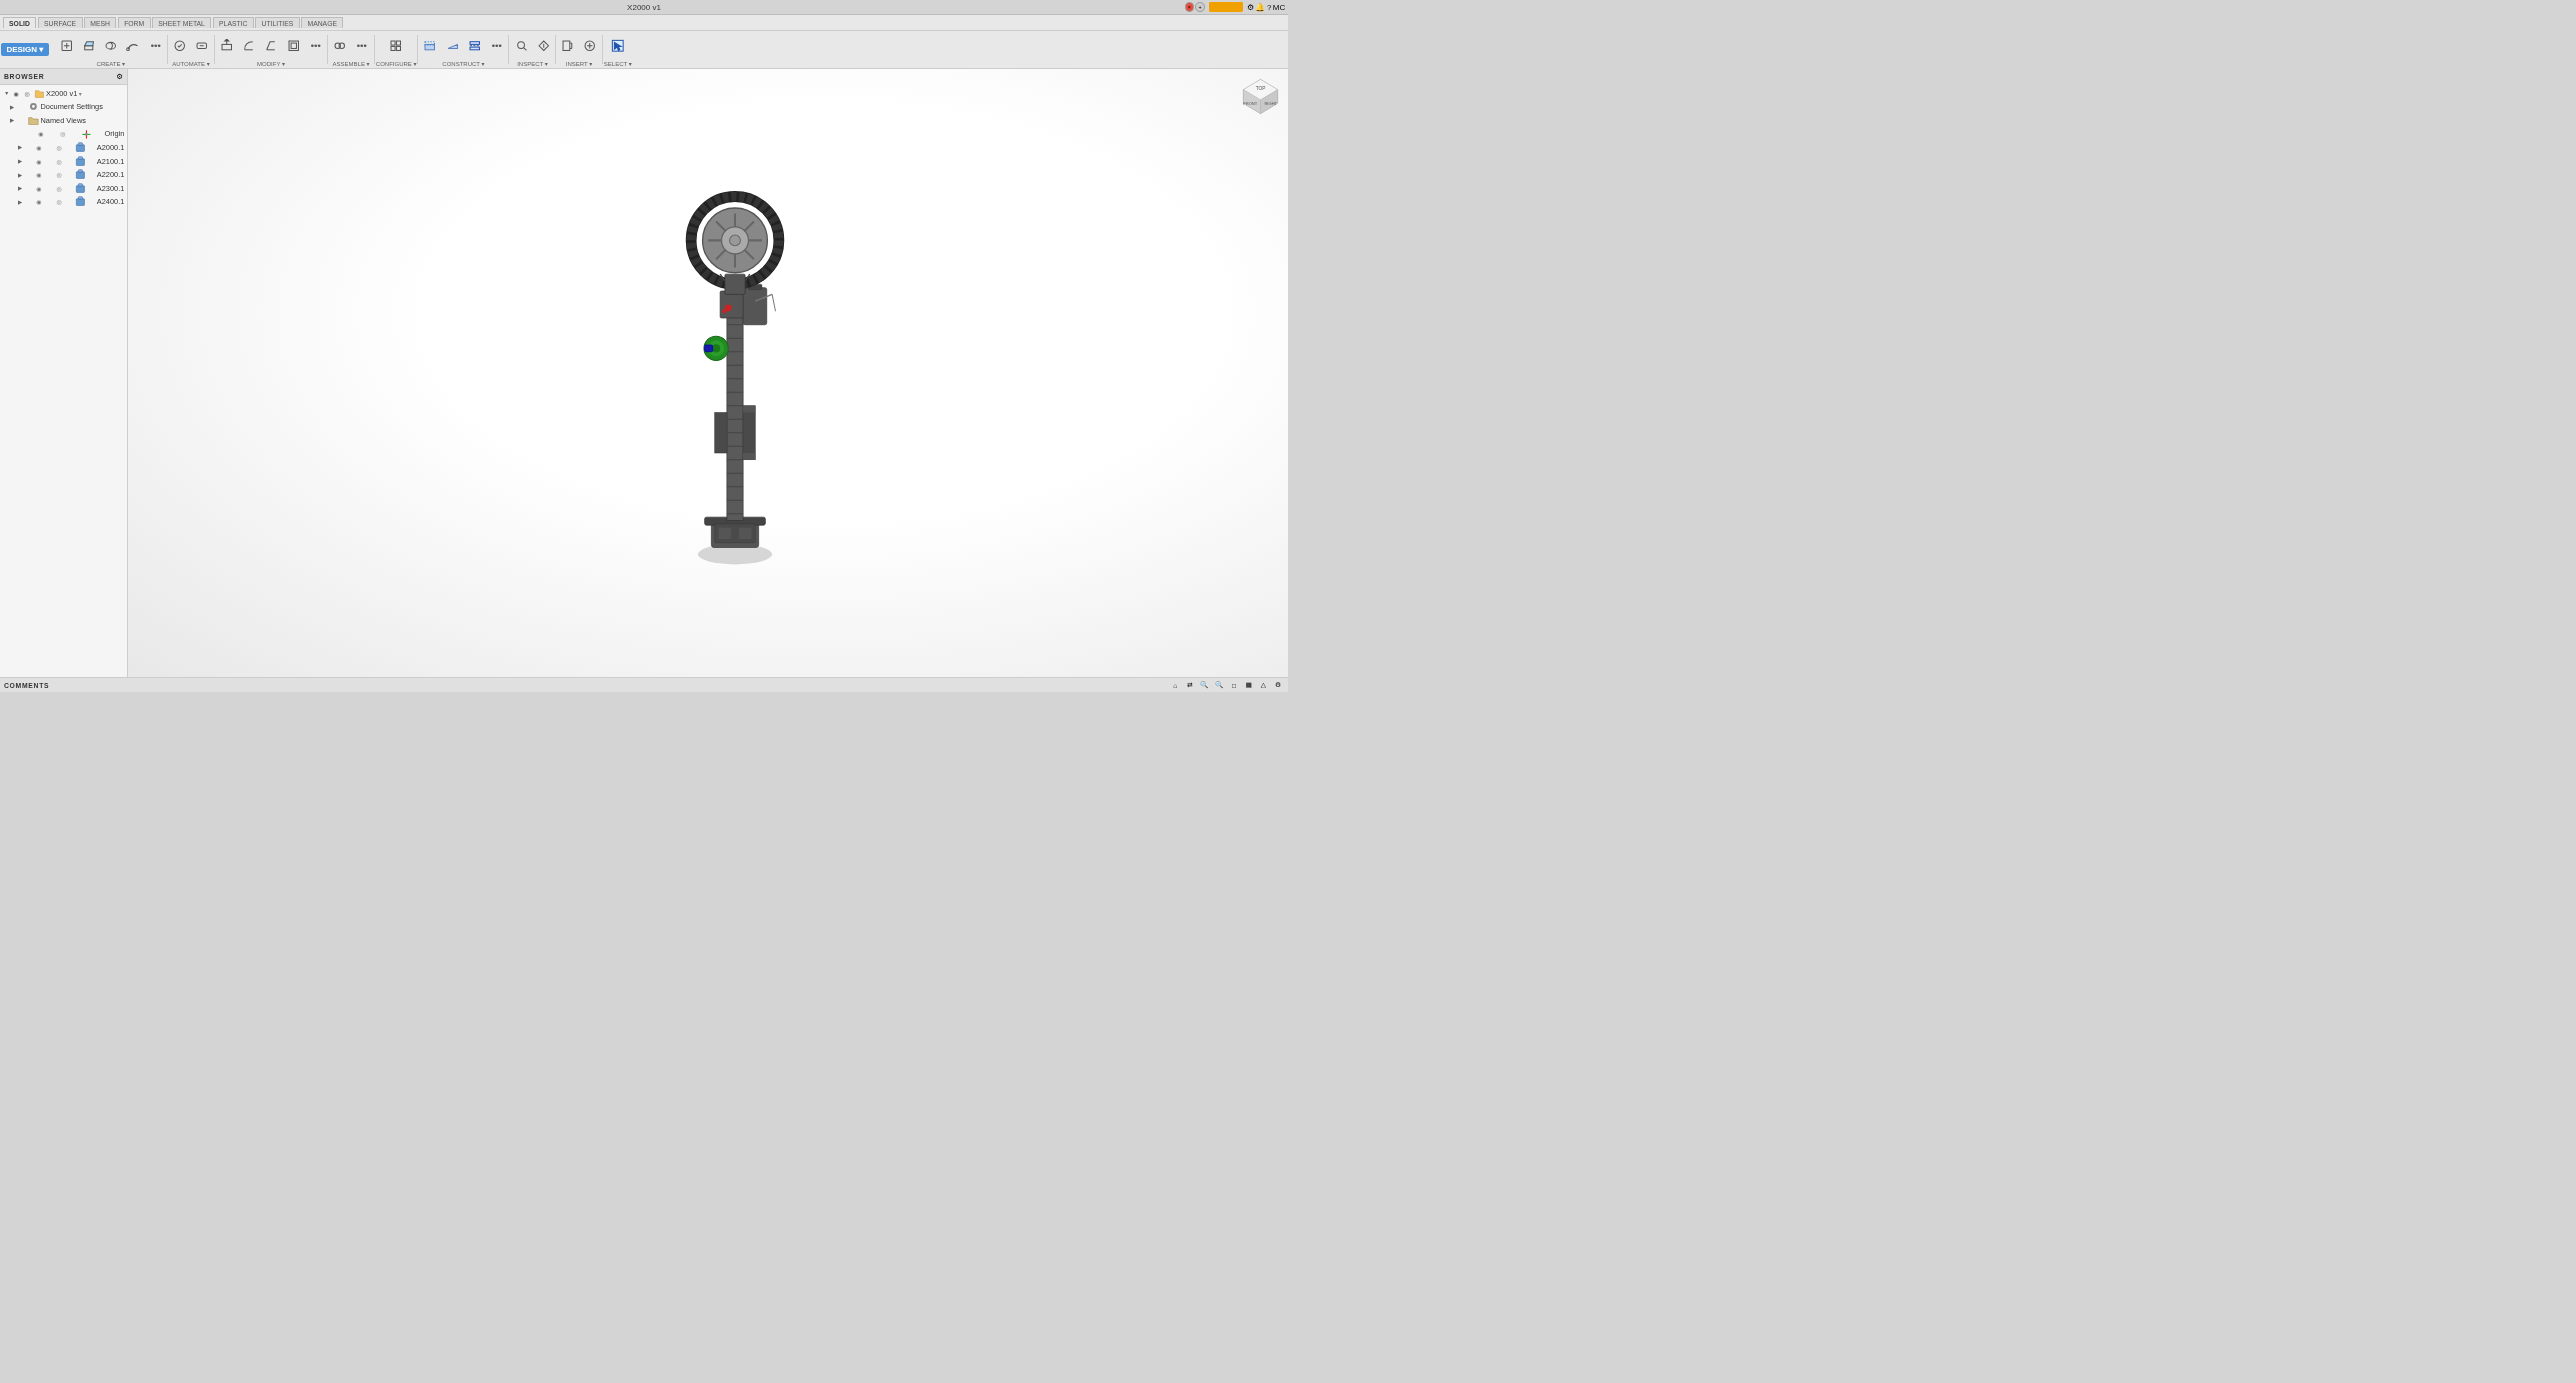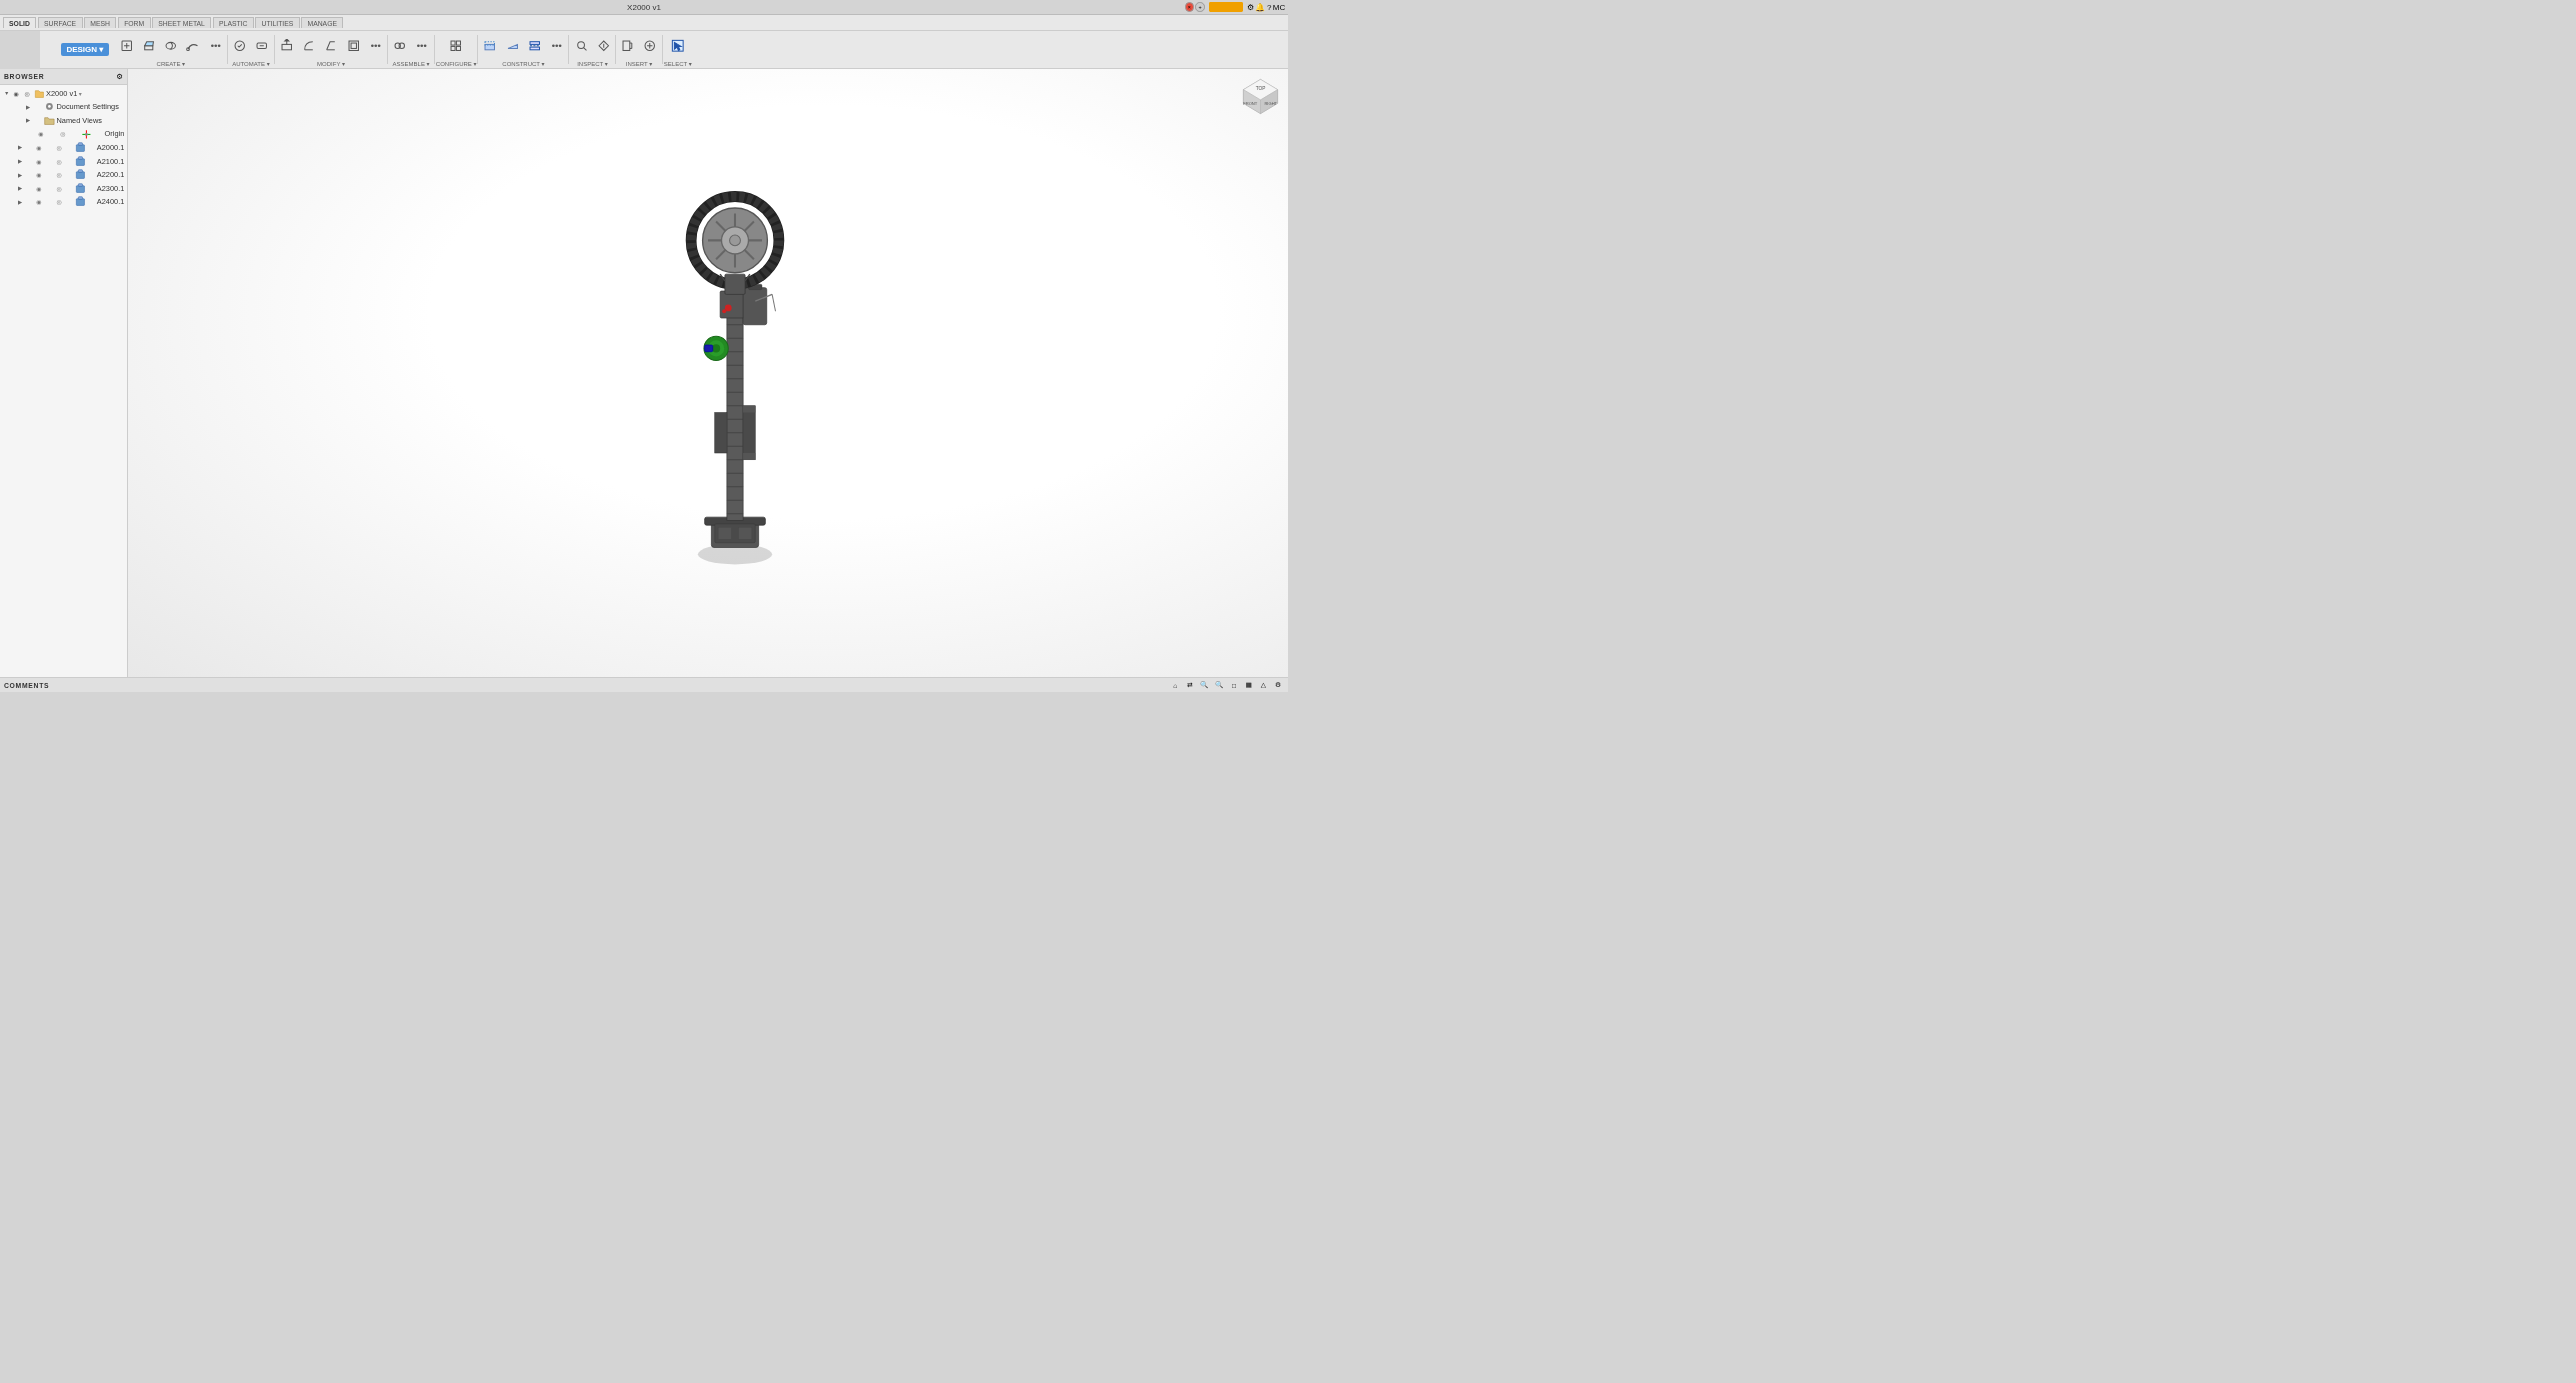--- a/index.html
+++ b/index.html
@@ -60,24 +60,23 @@
       border-bottom: 0.7px solid #ccc;
       gap: 1.4px;
     }
 
     
     #toolbar {
       height: 38px;
       background: #e8e8e8;
       display: flex;
       align-items: center;
-      padding: 0 21px;
+      padding: 0 1px;
       border-bottom: 0.7px solid #ccc;
       gap: 0;
-      margin-left: 40px;
     }
     .toolbar-section {
       display: flex;
       flex-direction: column;
       align-items: center;
       height: 100%;
       padding: 1.4px 1.4px;
       position: relative;
     }
     .toolbar-section::after {
@@ -201,21 +200,21 @@
       width: 10.8px;
       height: 10.8px;
       margin: 0 1.4px;
       flex-shrink: 0;
     }
     .tree-label {
       font-size: 7.4px;
       color: #333;
       white-space: nowrap;
     }
-    .indent-1 { padding-left: 24px; }
+    .indent-1 { padding-left: 8px; }
     .indent-2 { padding-left: 16px; justify-content: space-between; }
 
     
     #viewport {
       flex: 1;
       background: #f0f0f0;
       position: relative;
       overflow: hidden;
     }
     #viewport-bg {

